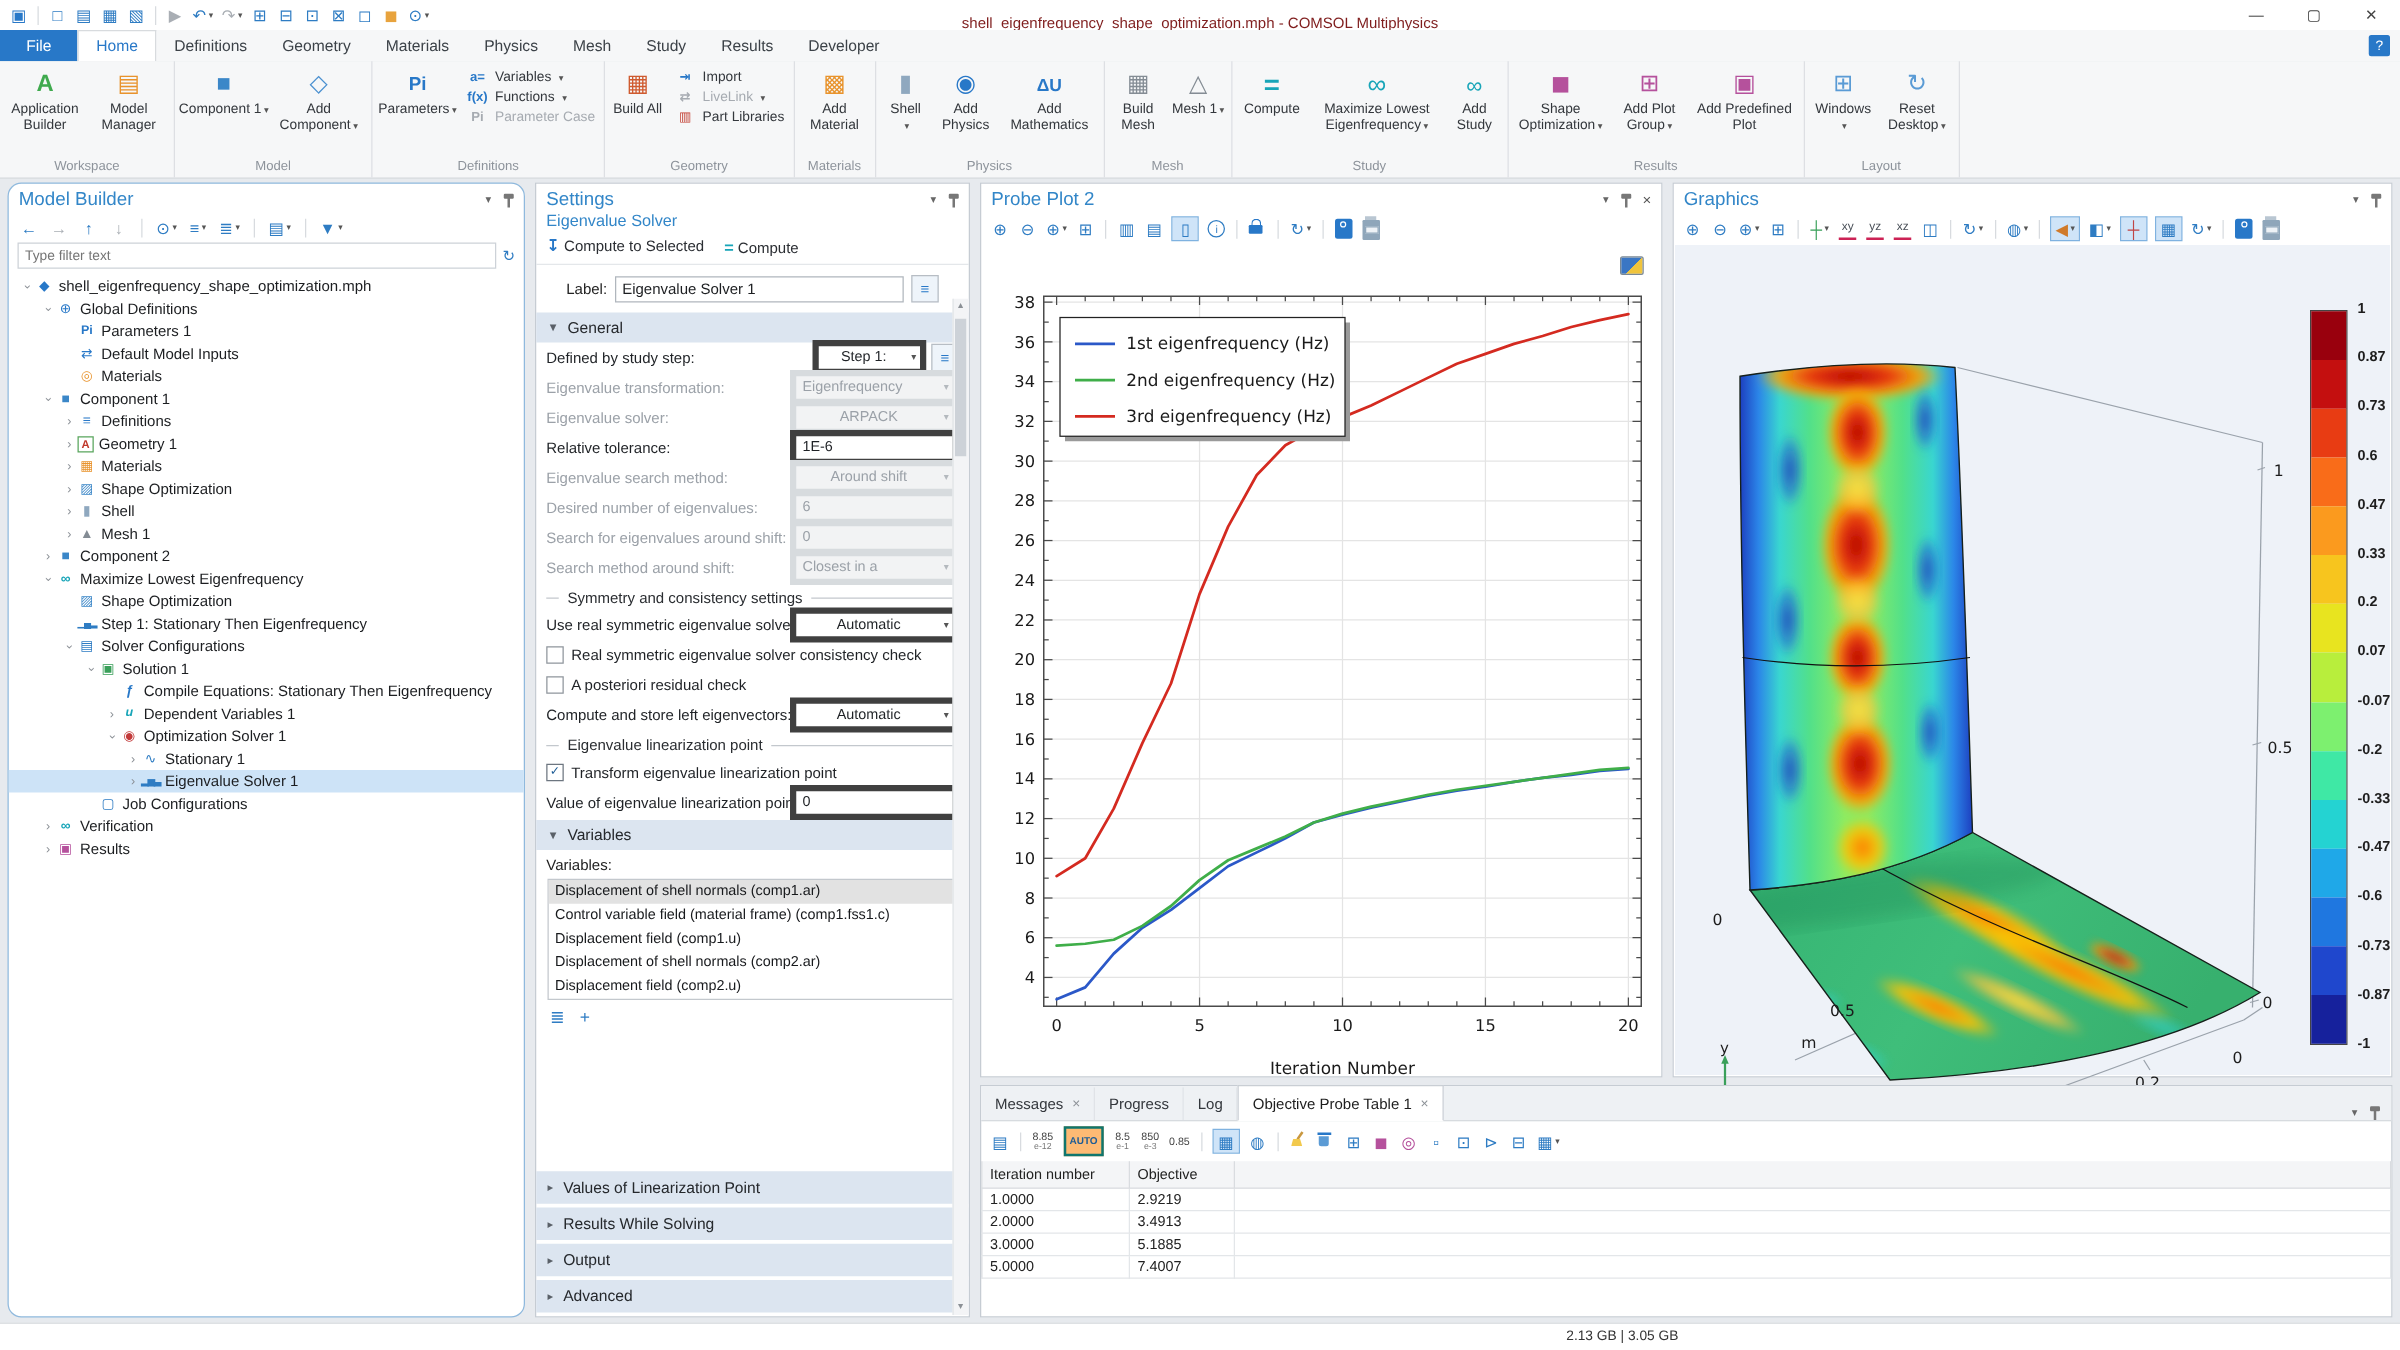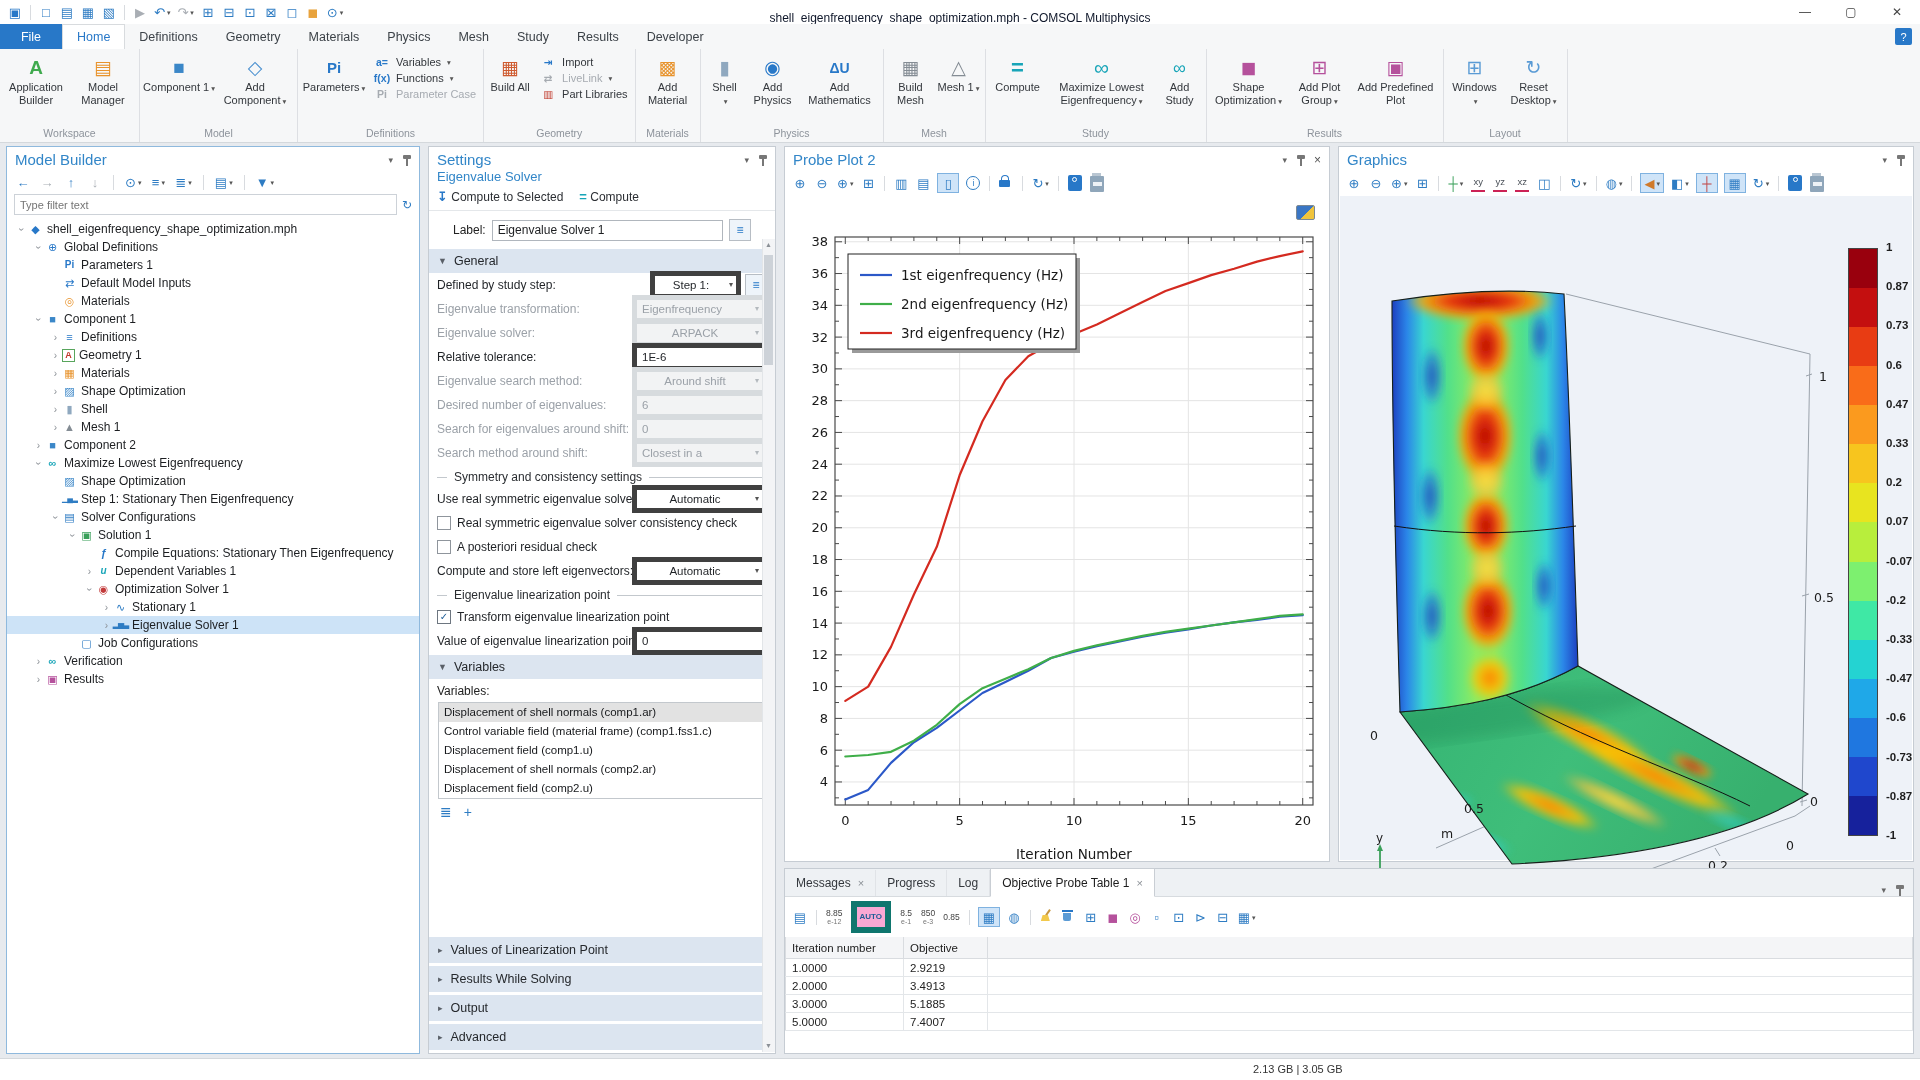--- a/index.html
+++ b/index.html
@@ -2,21 +2,21 @@
 <html><head>
 <meta charset="utf-8">
 <style>
   html,body{margin:0;padding:0;}
   body{width:1920px;height:1080px;font-family:"Liberation Sans","DejaVu Sans",sans-serif;background:#e7eaee;overflow:hidden;color:#222;}
   #app{position:relative;width:1920px;height:1080px;}
 
   
   #titlebar{position:absolute;top:0;left:0;right:0;height:24px;background:#fff;display:flex;align-items:center;}
   .qat{display:flex;align-items:center;gap:7px;padding-left:8px;z-index:2;}
-  .title{position:absolute;left:0;right:0;text-align:center;font-size:12px;color:#0f172a;margin-top:12px;}
+  .title{position:absolute;left:0;right:0;text-align:center;font-size:12px;color:#7f1d1d;margin-top:12px;}
   .winbtns{margin-left:auto;display:flex;z-index:2;background:#fff;}
   .winbtn{width:46px;height:24px;display:flex;align-items:center;justify-content:center;font-size:12px;color:#444;}
 
   
   #menubar{position:absolute;top:24px;height:25px;left:0;right:0;background:#f6f7f8;display:flex;align-items:stretch;border-bottom:1px solid #e2e5e8;}
   .mtab{padding:0 14px;display:flex;align-items:center;font-size:12.5px;color:#3c4248;}
   .mtab.file{background:#2878c8;color:#fff;min-width:34px;justify-content:center;}
   .mtab.active{background:#fff;color:#2878c8;border:1px solid #d8dbde;border-bottom:none;}
   .help-box{margin-left:auto;margin-right:8px;align-self:center;width:17px;height:17px;background:#2878c8;color:#fff;font-size:11px;display:flex;align-items:center;justify-content:center;border-radius:2px;}
 
@@ -30,21 +30,21 @@
   .rlabel{font-size:11px;color:#33373c;text-align:center;line-height:1.15;}
   .rsmalls{display:flex;flex-direction:column;justify-content:flex-start;gap:4px;padding:6px 4px 0;}
   .rsmall{display:flex;align-items:center;gap:4px;font-size:11px;color:#33373c;}
   .rsmall .ri-sm{width:20px;text-align:center;font-size:10.5px;font-weight:bold;color:#2878c8;}
   .arrt{font-size:7.5px;color:#555;margin-left:2px;}
   .dislbl{color:#a6abb1 !important;}
   .rspacer{flex:1;}
 
   
   .panel{position:absolute;background:#fff;border:1px solid #c6ccd3;box-sizing:border-box;}
-  #mb-panel{left:6px;top:146px;width:414px;height:908px;border-color:#8fb9dd;}
+  #mb-panel{left:6px;top:146px;width:414px;height:908px;border-color:#8fb9dd;border-radius:11px;}
   #settings-panel{left:428px;top:146px;width:348px;height:908px;display:flex;flex-direction:column;}
   #probe-panel{left:784px;top:146px;width:546px;height:716px;}
   #graphics-panel{left:1338px;top:146px;width:576px;height:716px;}
   #bottom-panel{left:784px;top:868px;width:1130px;height:186px;}
   #statusbar{position:absolute;left:0;right:0;top:1058px;height:22px;background:#fff;border-top:1px solid #d4d8dc;font-size:11px;color:#333;}
   #statusbar .mem{position:absolute;left:1253px;top:4px;}
 
   .phead{display:flex;align-items:center;padding:4px 8px 1px;}
   .ptitle{font-size:15px;color:#3286c8;}
   .phead .sp{margin-left:auto;display:flex;gap:9px;align-items:center;color:#777;}
@@ -134,21 +134,21 @@
   .trow2{display:flex;align-items:center;gap:8px;padding:4px 8px;min-height:20px;}
   .tbico{min-width:14px;height:16px;display:inline-flex;align-items:center;justify-content:center;font-size:13px;color:#2e7cc3;position:relative;line-height:1;}
   .tbico.dis{color:#a9aeb4;}
   .tbico.hl{background:#cfe4f8;outline:1px solid #7fb2e0;padding:1px 3px;}
   .tbico.txt{font-size:9.5px;color:#4a5architecture058;color:#4a5058;border-bottom:2px solid #c25;padding-bottom:0px;}
   .tbico.circ{border:1px solid #2e7cc3;border-radius:50%;width:12px;height:12px;min-width:12px;font-size:8.5px;}
   .sep-v{width:1px;height:15px;background:#d8dbdf;margin:0 1px;flex:none;}
   .arr2{font-size:7px;color:#555;margin-left:2px;}
   .sci{display:inline-flex;flex-direction:column;align-items:center;line-height:1;color:#444;}
   .sci .sci-t{font-size:8.5px;} .sci .sci-b{font-size:7px;color:#777;}
-  .sci.auto{border:6px solid #0f766e;background:#f9a8d4;padding:2px 3px;}
+  .sci.auto{border:2px solid #0f766e;background:#fdba74;padding:2px 3px;}
   .sci.auto .sci-t{font-size:8px;font-weight:bold;color:#1d5c96;}
 
   
   #chartwrap{position:absolute;left:8px;top:76px;}
   #chartsvg text{font-family:"DejaVu Sans",sans-serif;fill:#1a1a1a;}
 
   
   #gfxsvg{position:absolute;left:0;top:50px;}
   #gfxsvg text{font-family:"DejaVu Sans",sans-serif;fill:#1c1c1c;font-size:12.5px;}
   #gfx-area{position:absolute;left:1px;top:49px;right:1px;bottom:1px;background:#eef2f8;}

